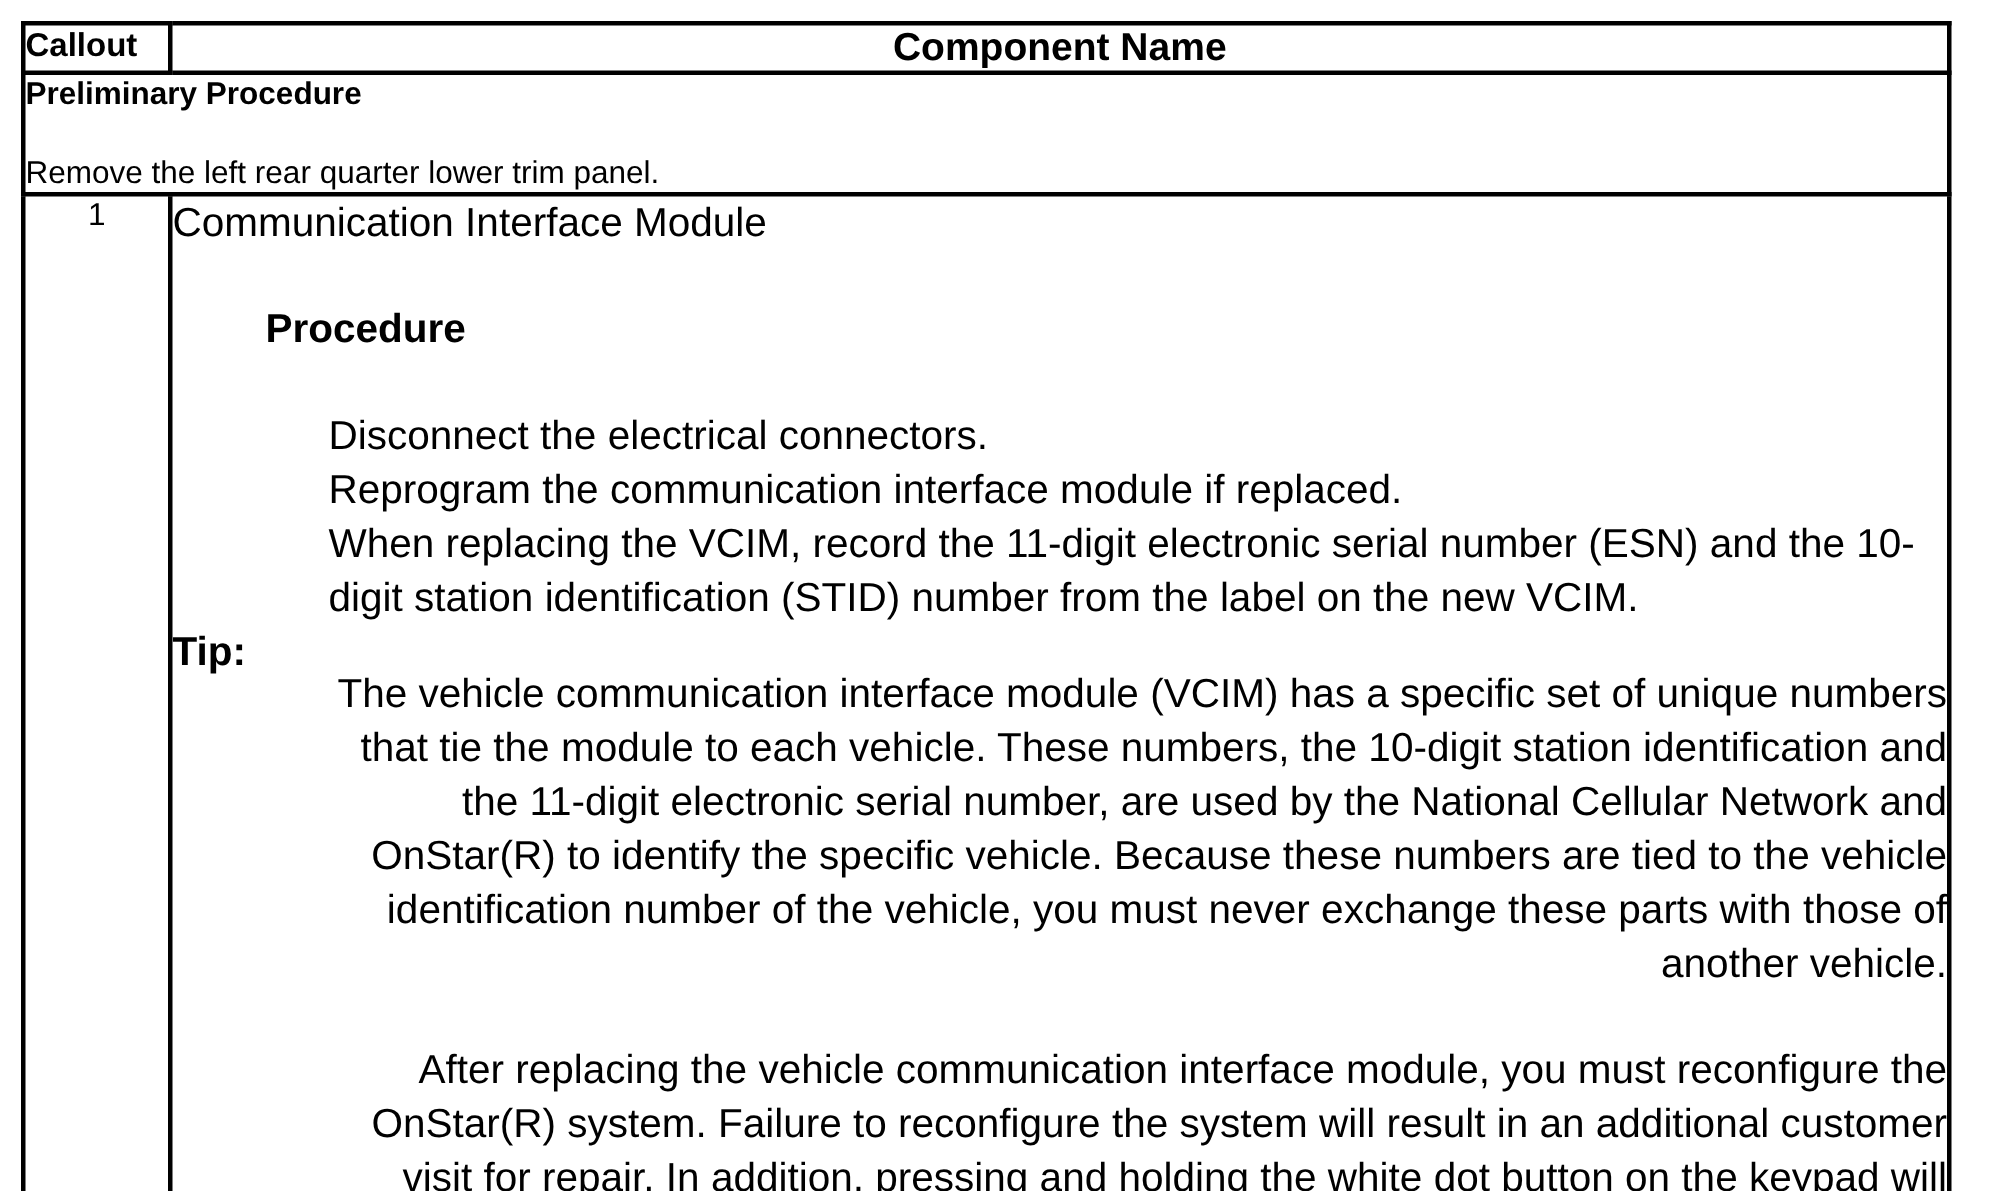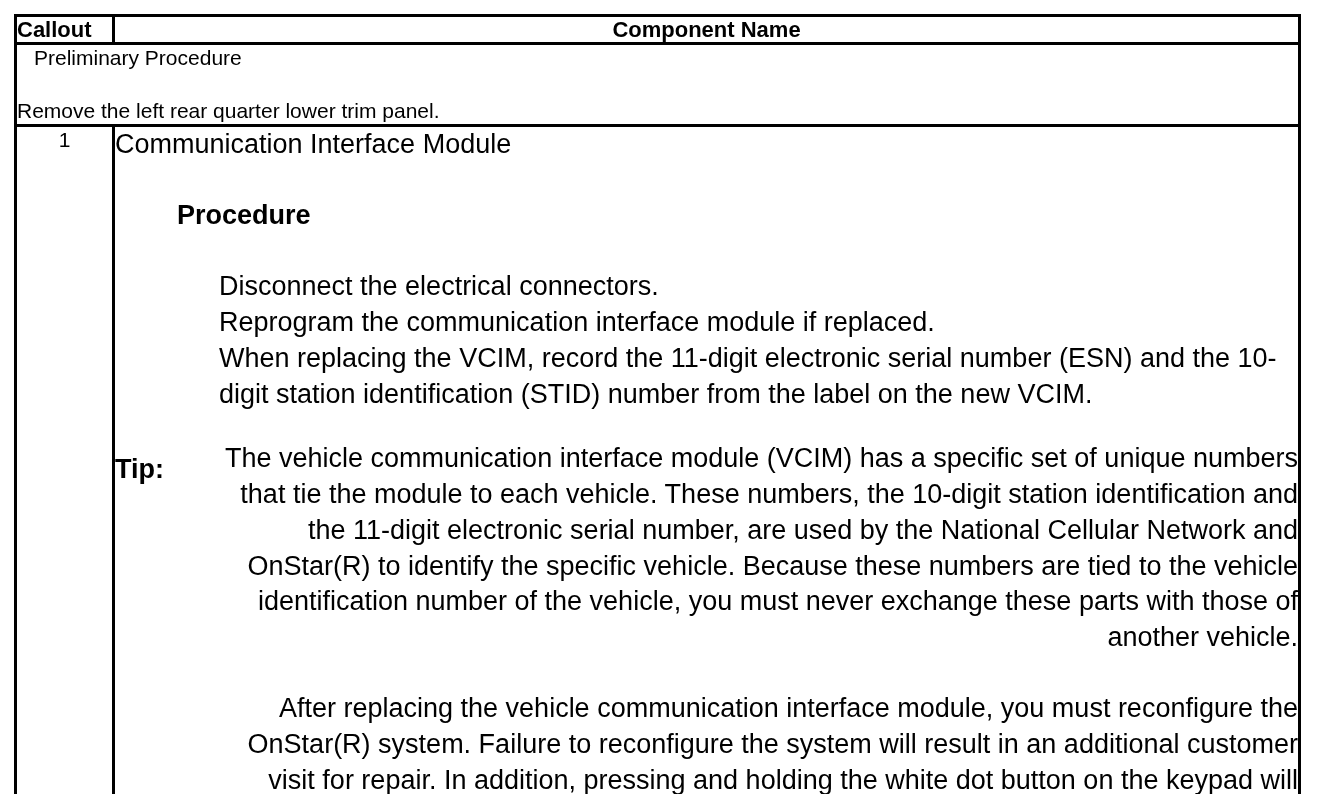--- a/index.html
+++ b/index.html
@@ -47,35 +47,34 @@
     text-align: left;
     padding: 2px 0 4px 6px;
     font-size: 22px;
     font-weight: bold;
     line-height: 1.15;
     white-space: nowrap;
   }
   .cell-component-head {
     text-align: center;
     padding: 2px 0 4px 0;
-    font-size: 22px;
+    font-size: 26px;
     font-weight: bold;
     line-height: 1.15;
   }
 
   
   .cell-prelim {
     padding: 4px 0 4px 8px;
     font-size: 21px;
     line-height: 1.22;
   }
   .prelim-title {
-    font-weight: normal;
+    font-weight: bold;
     display: block;
-    padding-left: 17px;
   }
   .blank-line {
     display: block;
     height: 1.30em;
   }
   .blank-line-sm {
     display: block;
     height: 1.05em;
   }
   .prelim-text {
@@ -121,21 +120,20 @@
     margin-left: 100px;
     text-align: right;
   }
   .tip-row {
     position: relative;
   }
   .tip-row .tip-label {
     position: absolute;
     left: 0;
     top: 0;
-    margin-top: 40px;
   }
 </style>
 </head>
 <body>
 
 <div class="page">
 
   <table class="proc-table">
     <colgroup>
       <col class="col-callout">

